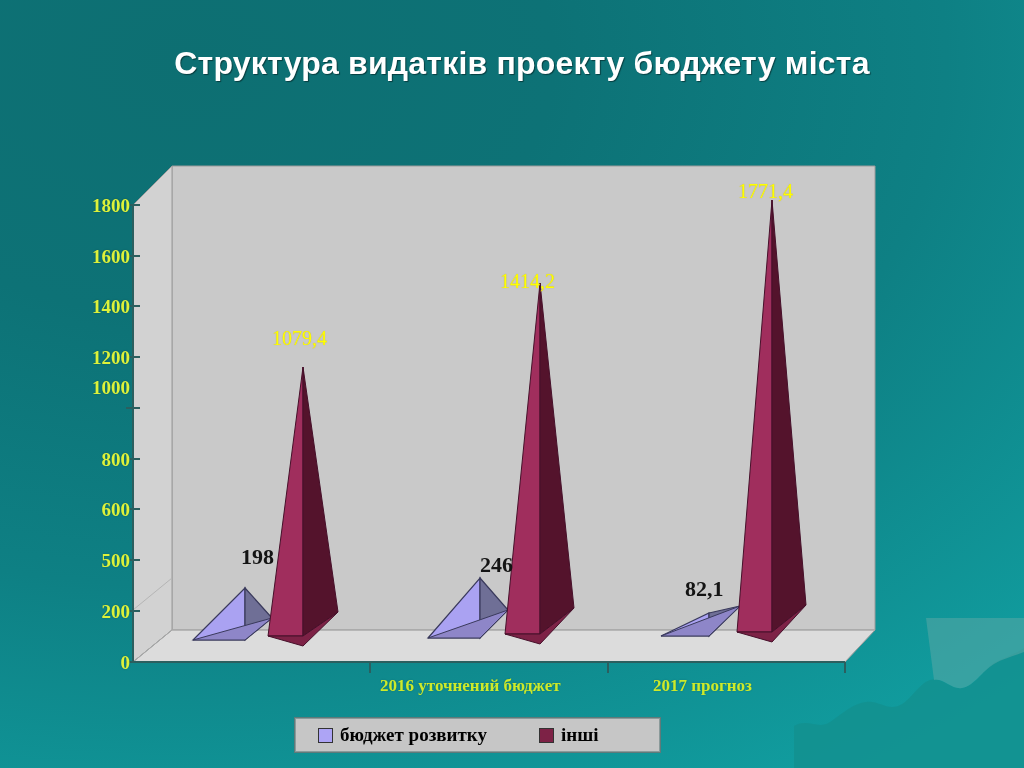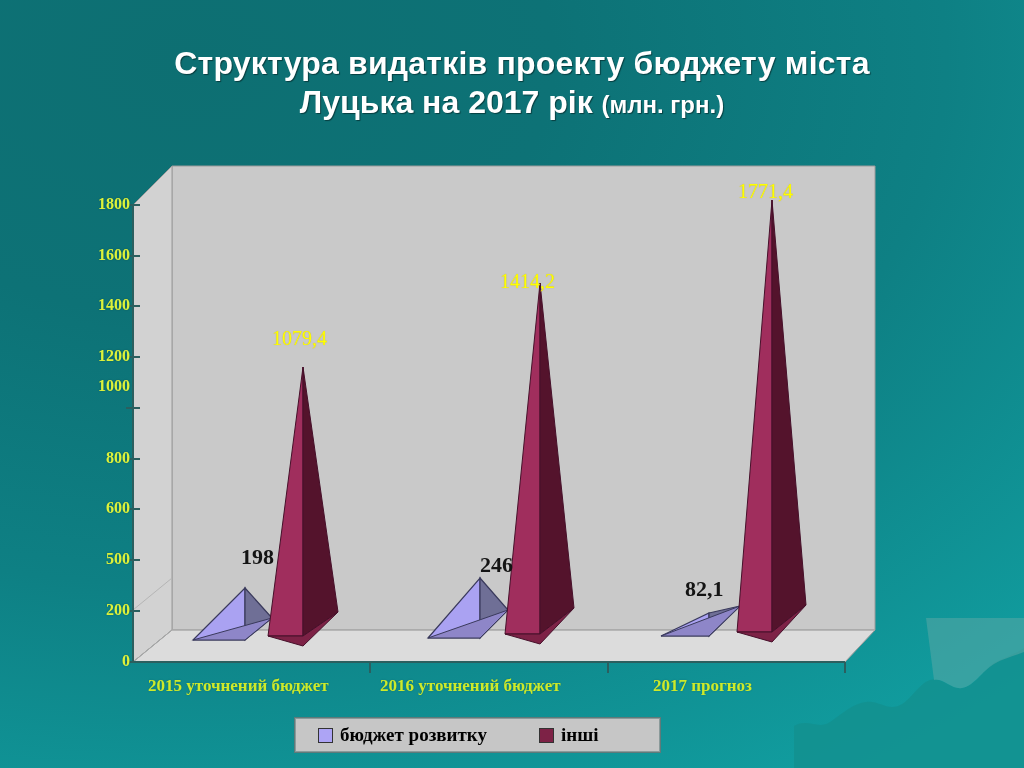--- a/index.html
+++ b/index.html
@@ -63,21 +63,21 @@
     height: 768px;
   }
 
   
   .ytick {
     position: absolute;
     right: 0;
     text-align: right;
     width: 64px;
     color: #ddf23a;
-    font-size: 16px;
+    font-size: 19px;
     font-weight: bold;
     font-family: "Liberation Serif", serif;
     text-shadow: 0 0 2px rgba(0,0,0,0.25);
     line-height: 1;
   }
   .ytick-col {
     position: absolute;
     left: 66px;
     top: 0;
     width: 64px;
@@ -153,21 +153,20 @@
 
 <div id="root">
 
   <svg class="wave" viewBox="0 0 230 150" preserveAspectRatio="none">
     <path d="M0,150 L0,108 C14,100 24,112 36,104 C48,96 58,86 72,84 C84,82 92,92 104,88 C116,84 124,66 136,62 C148,58 156,72 168,70 C182,68 190,50 202,44 C212,39 222,36 230,30 L230,150 Z" fill="#13918f" opacity="0.85"></path>
     <path d="M132,0 L230,0 L230,34 C220,38 210,40 200,46 C188,53 180,68 168,70 C158,72 150,60 140,62 L132,0 Z" fill="#5aa7a5" opacity="0.55"></path>
   </svg>
 
   <div class="title-wrap">
     <span class="title-line1">Структура видатків проекту бюджету міста</span>
-    <span class="title-line2"><span>Луцька на 2017 рік </span><span class="title-sub">(млн. грн.)</span></span>
   </div>
 
   <svg class="plot" viewBox="0 0 1024 768">
 
     <polygon points="172,166 875,166 875,630 172,630" fill="#c9c9c9" stroke="#9b9b9b" stroke-width="1"></polygon>
 
     <polygon points="133,205 172,166 172,630 133,662" fill="#d2d2d2" stroke="#9b9b9b" stroke-width="1"></polygon>
 
     <polygon points="133,662 172,630 875,630 845,662" fill="#dcdcdc" stroke="#9b9b9b" stroke-width="1"></polygon>
 
@@ -239,21 +238,20 @@
     <div class="ytick" style="top:551px;">500</div>
     <div class="ytick" style="top:500px;">600</div>
     <div class="ytick" style="top:450px;">800</div>
     <div class="ytick" style="top:378px;">1000</div>
     <div class="ytick" style="top:348px;">1200</div>
     <div class="ytick" style="top:297px;">1400</div>
     <div class="ytick" style="top:247px;">1600</div>
     <div class="ytick" style="top:196px;">1800</div>
   </div>
 
-  <div class="xlabel" style="left:148px; top:676px;">2015 уточнений бюджет</div>
   <div class="xlabel" style="left:380px; top:676px;">2016 уточнений бюджет</div>
   <div class="xlabel" style="left:653px; top:676px;">2017 прогноз</div>
 
   <div class="dlabel-yellow" style="left:272px; top:327px;">1079,4</div>
   <div class="dlabel-yellow" style="left:500px; top:245px;margin-top:25px;">1414,2</div>
   <div class="dlabel-yellow" style="left:738px; top:180px;">1771,4</div>
 
   <div class="dlabel-black" style="left:228px; top:544px;margin-left:13px;">198</div>
   <div class="dlabel-black" style="left:459px; top:552px;margin-left:21px;">246</div>
   <div class="dlabel-black" style="left:685px; top:576px;">82,1</div>

